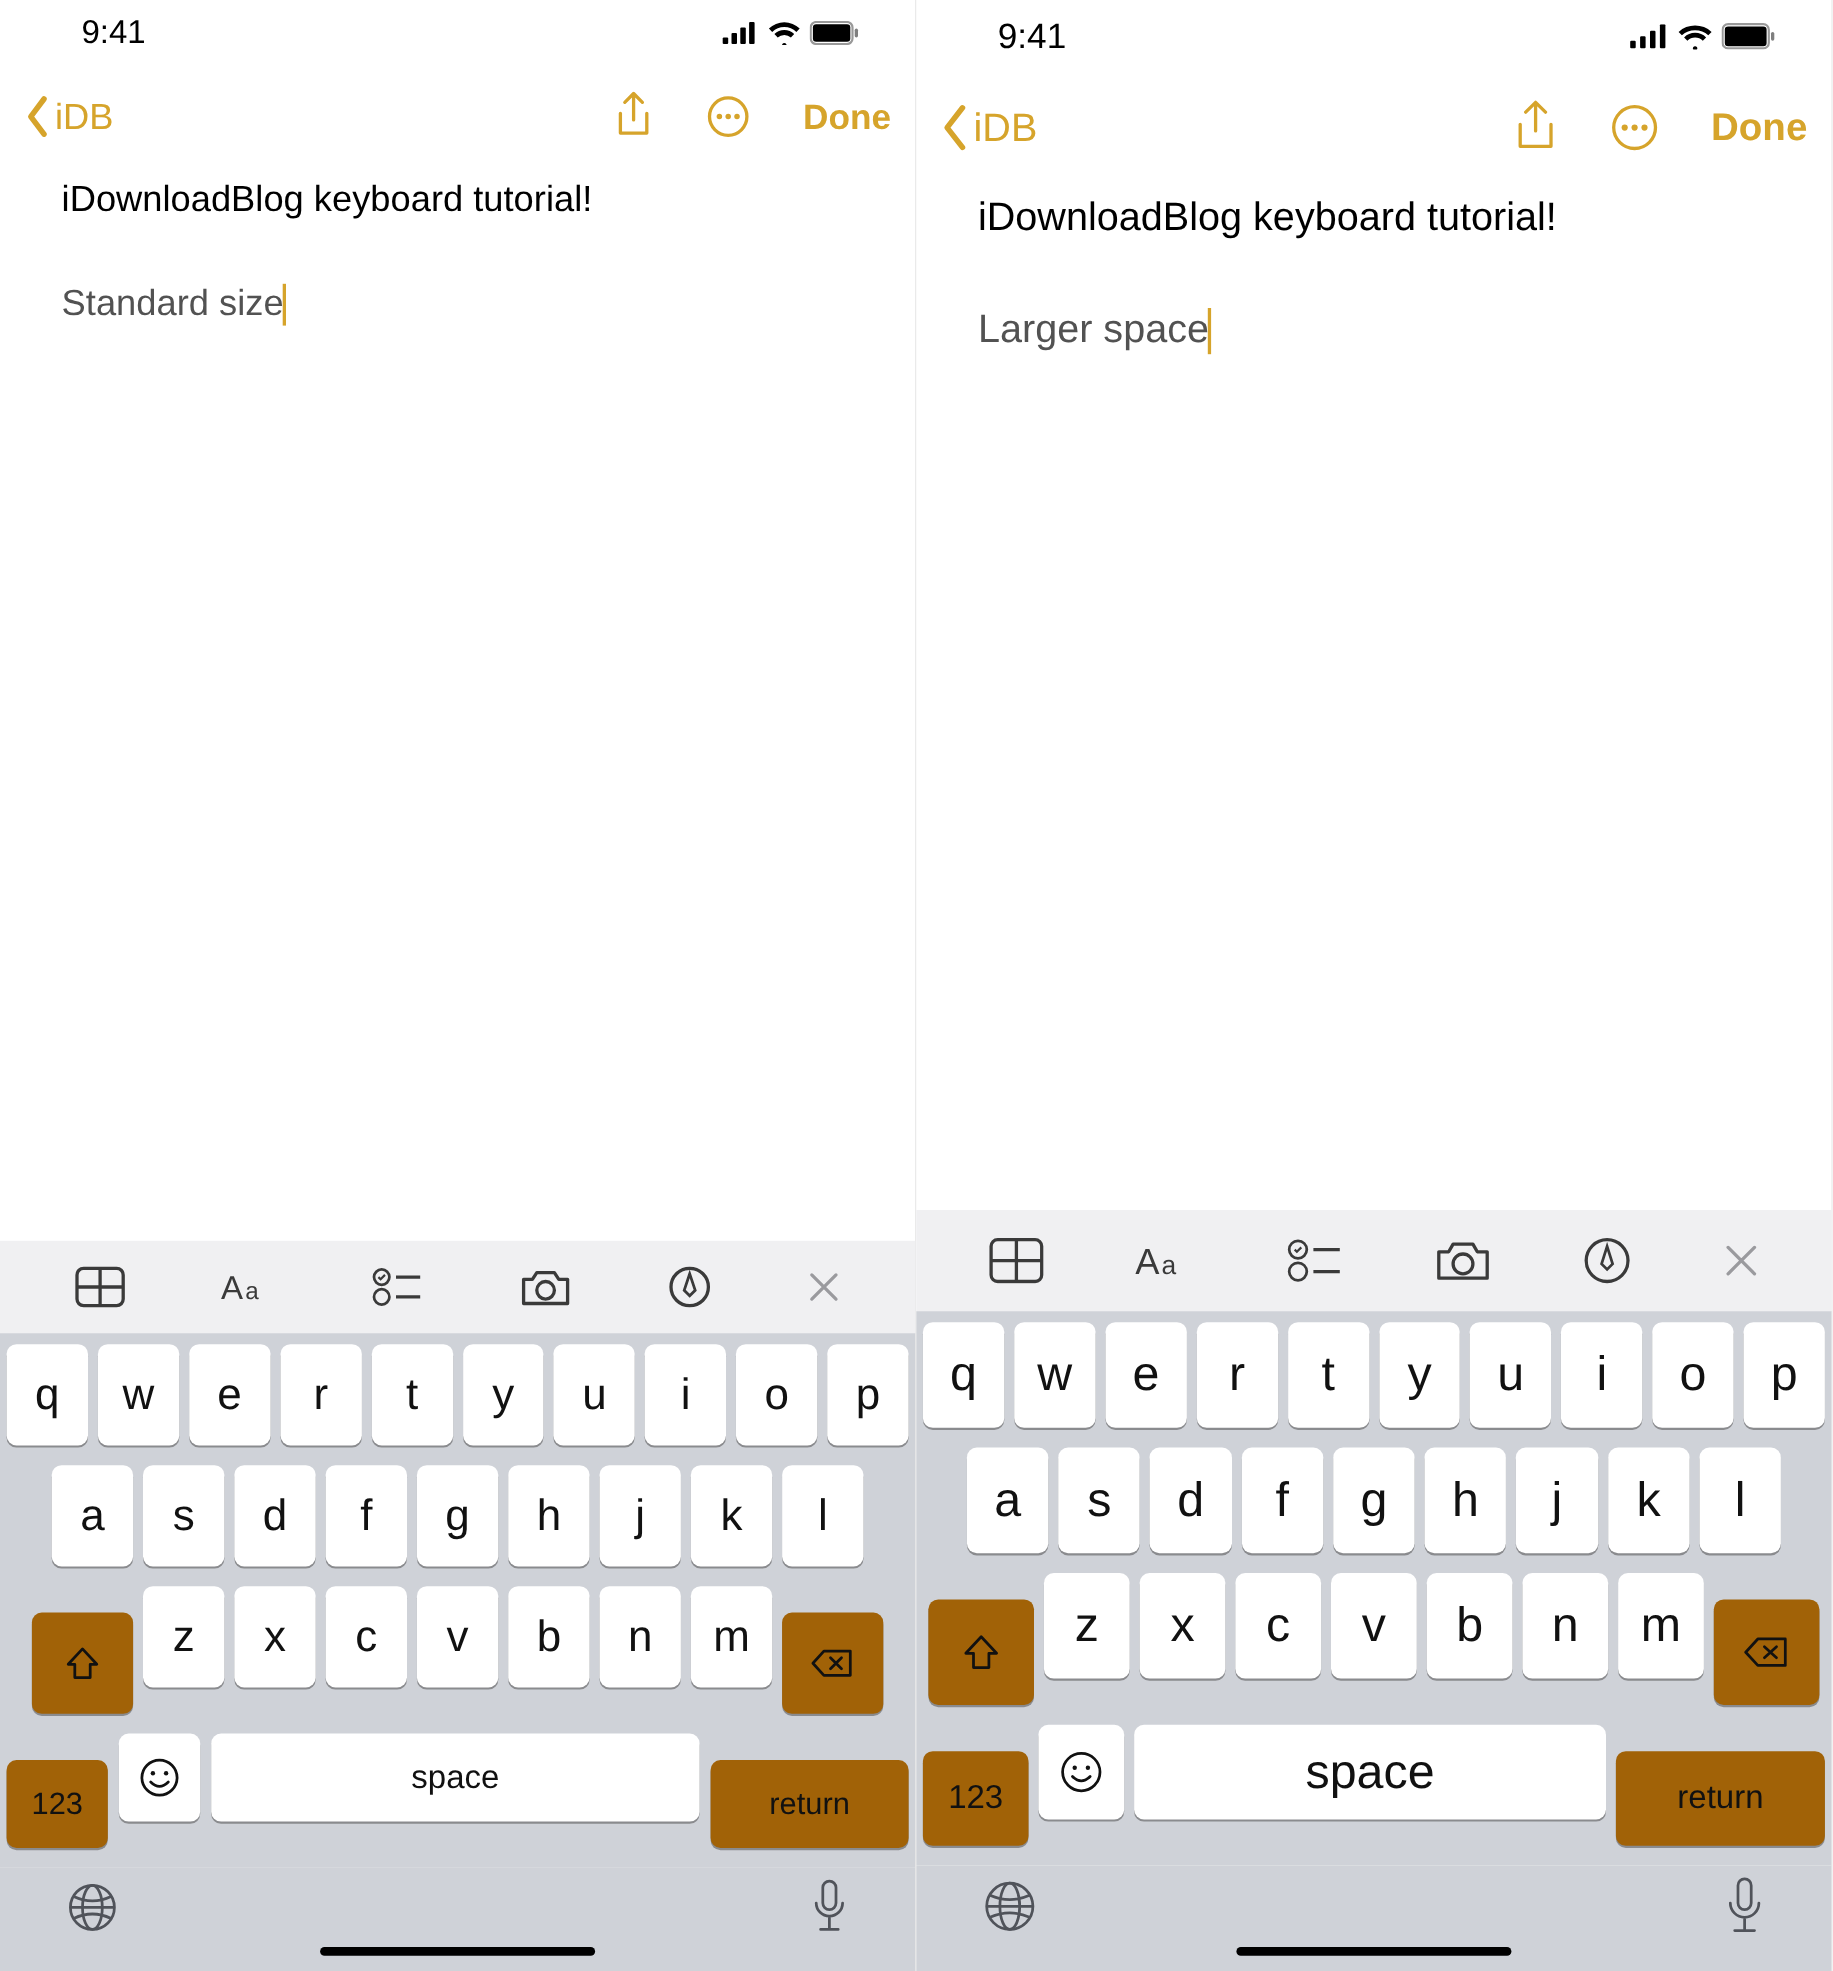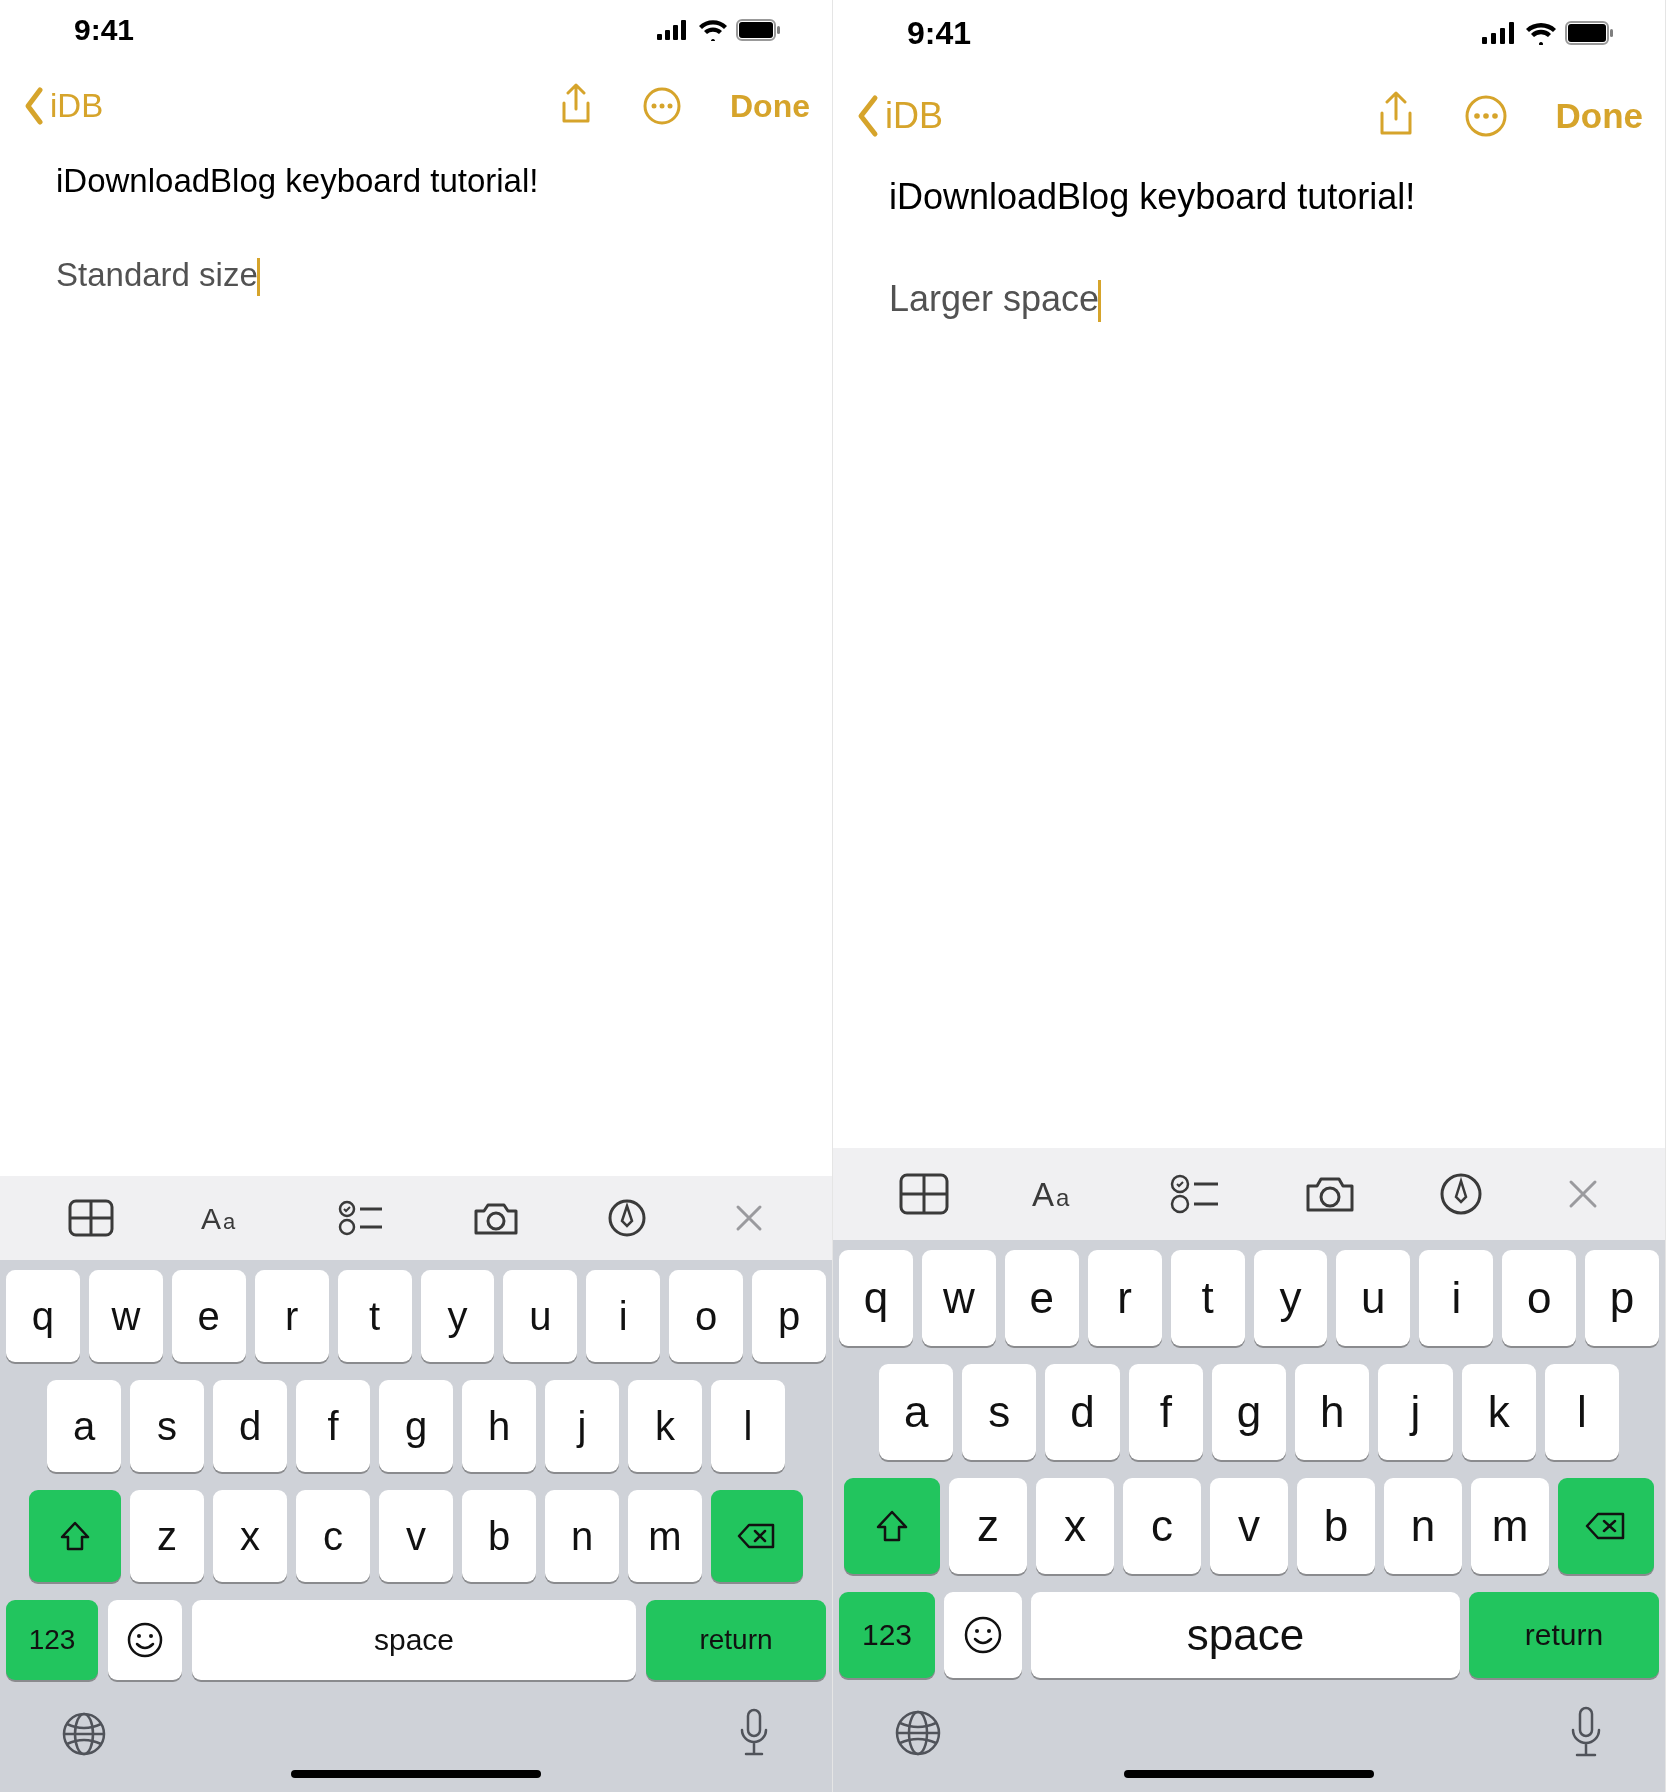--- a/index.html
+++ b/index.html
@@ -1,20 +1,20 @@
 <!DOCTYPE html>
 <html><head>
 <meta charset="utf-8">
 <style>
   * { margin: 0; padding: 0; box-sizing: border-box; font-family: -apple-system, "SF Pro Text", "Helvetica Neue", Arial, sans-serif; }
   body { width: 1666px; height: 1792px; display: flex; background: #f0f0f0; }
   .phone { width: 833px; height: 1792px; background: #ffffff; display: flex; flex-direction: column; position: relative; border-right: 1px solid #e5e5e5; }
 
   .status-bar { height: 60px; display: flex; align-items: center; justify-content: space-between; padding: 0 50px 0 74px; }
-  .status-time { font-size: 30px; font-weight: 700; }
+  .status-time { font-size: 30px; font-weight: 400; }
   .status-icons { display: flex; align-items: center; gap: 8px; }
 
   .nav { display: flex; align-items: center; justify-content: space-between; padding: 0 22px; height: 92px; position: relative; }
   .nav-left { display: flex; align-items: center; gap: 4px; }
   .nav-back-text { color: #d6a42b; font-size: 33px; }
   .nav-actions { display: flex; align-items: center; gap: 48px; }
   .nav-done { color: #d6a42b; font-size: 32px; font-weight: 600; }
   .nav-date { position: absolute; left: 50%; transform: translateX(-50%); color: #f2f2f2; font-size: 35px; white-space: nowrap; z-index: -1; }
 
   .phone.large .status-bar { height: 66px; }
@@ -31,21 +31,21 @@
   .cursor { position: relative; }
   .cursor::after { content:''; position:absolute; right:-2px; top:2px; bottom:-2px; width:3px; background:#d6a42b; }
 
   .fmt-bar { background: #f0f0f2; display: flex; align-items: center; justify-content: space-around; padding: 0 24px; }
   .phone:not(.large) .fmt-bar { height: 84px; }
   .phone.large .fmt-bar { height: 92px; }
 
   .kbd { background: #cfd2d8; padding: 10px 6px 0 6px; }
   .krow { display: flex; gap: 9px; justify-content: center; margin-bottom: 18px; }
   .key { background: #ffffff; border-radius: 9px; box-shadow: 0 2px 0 #8a8b8e; display:flex; align-items:center; justify-content:center; font-size: 40px; color:#111; }
-  .key.fn { background:#22c55e; }
+  .key.fn { background:#a16207;margin-top:24px; }
   .key.sp { flex:1; font-size: 30px; }
   .phone:not(.large) .key { width: 74px; height: 92px; }
   .phone:not(.large) .row2 { padding: 0 40px; }
   .phone:not(.large) .row4 .key.sp { height:80px; }
   .phone:not(.large) .row4 { gap:10px; }
   .phone:not(.large) .row4 .key { height:80px; }
   .phone:not(.large) .key.shift, .phone:not(.large) .key.bksp { width:92px; }
   .phone:not(.large) .key.num { width:92px; font-size:28px; }
   .phone:not(.large) .key.emoji { width:74px; }
   .phone:not(.large) .key.ret { width:180px; font-size:28px; }

